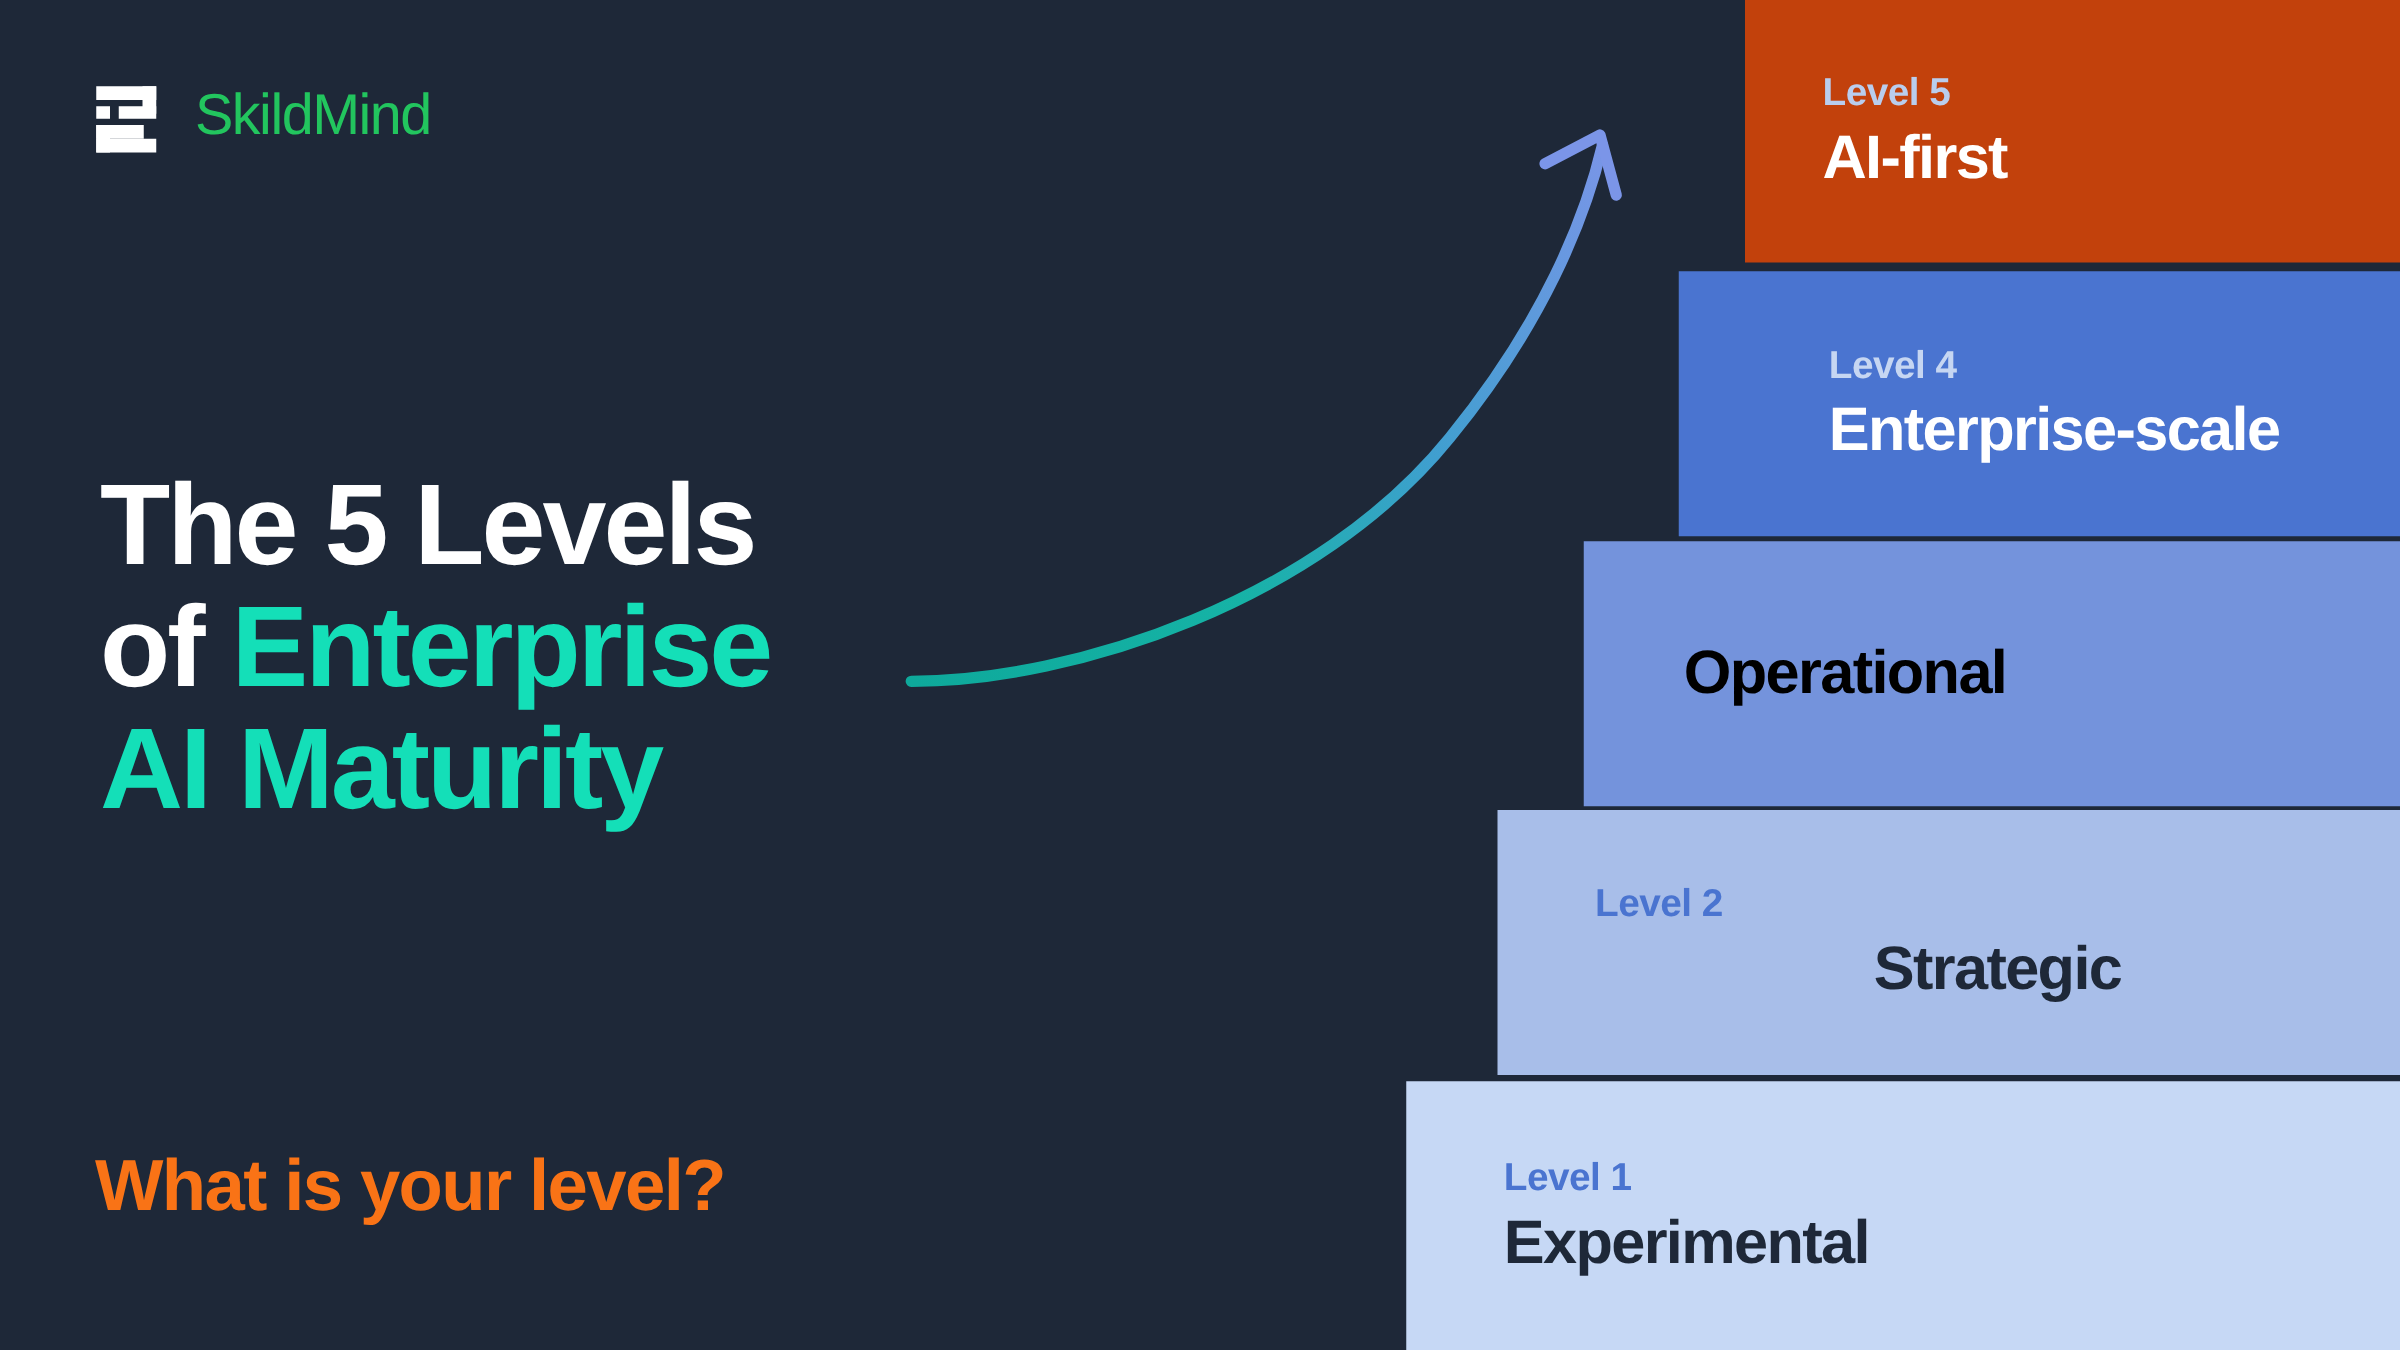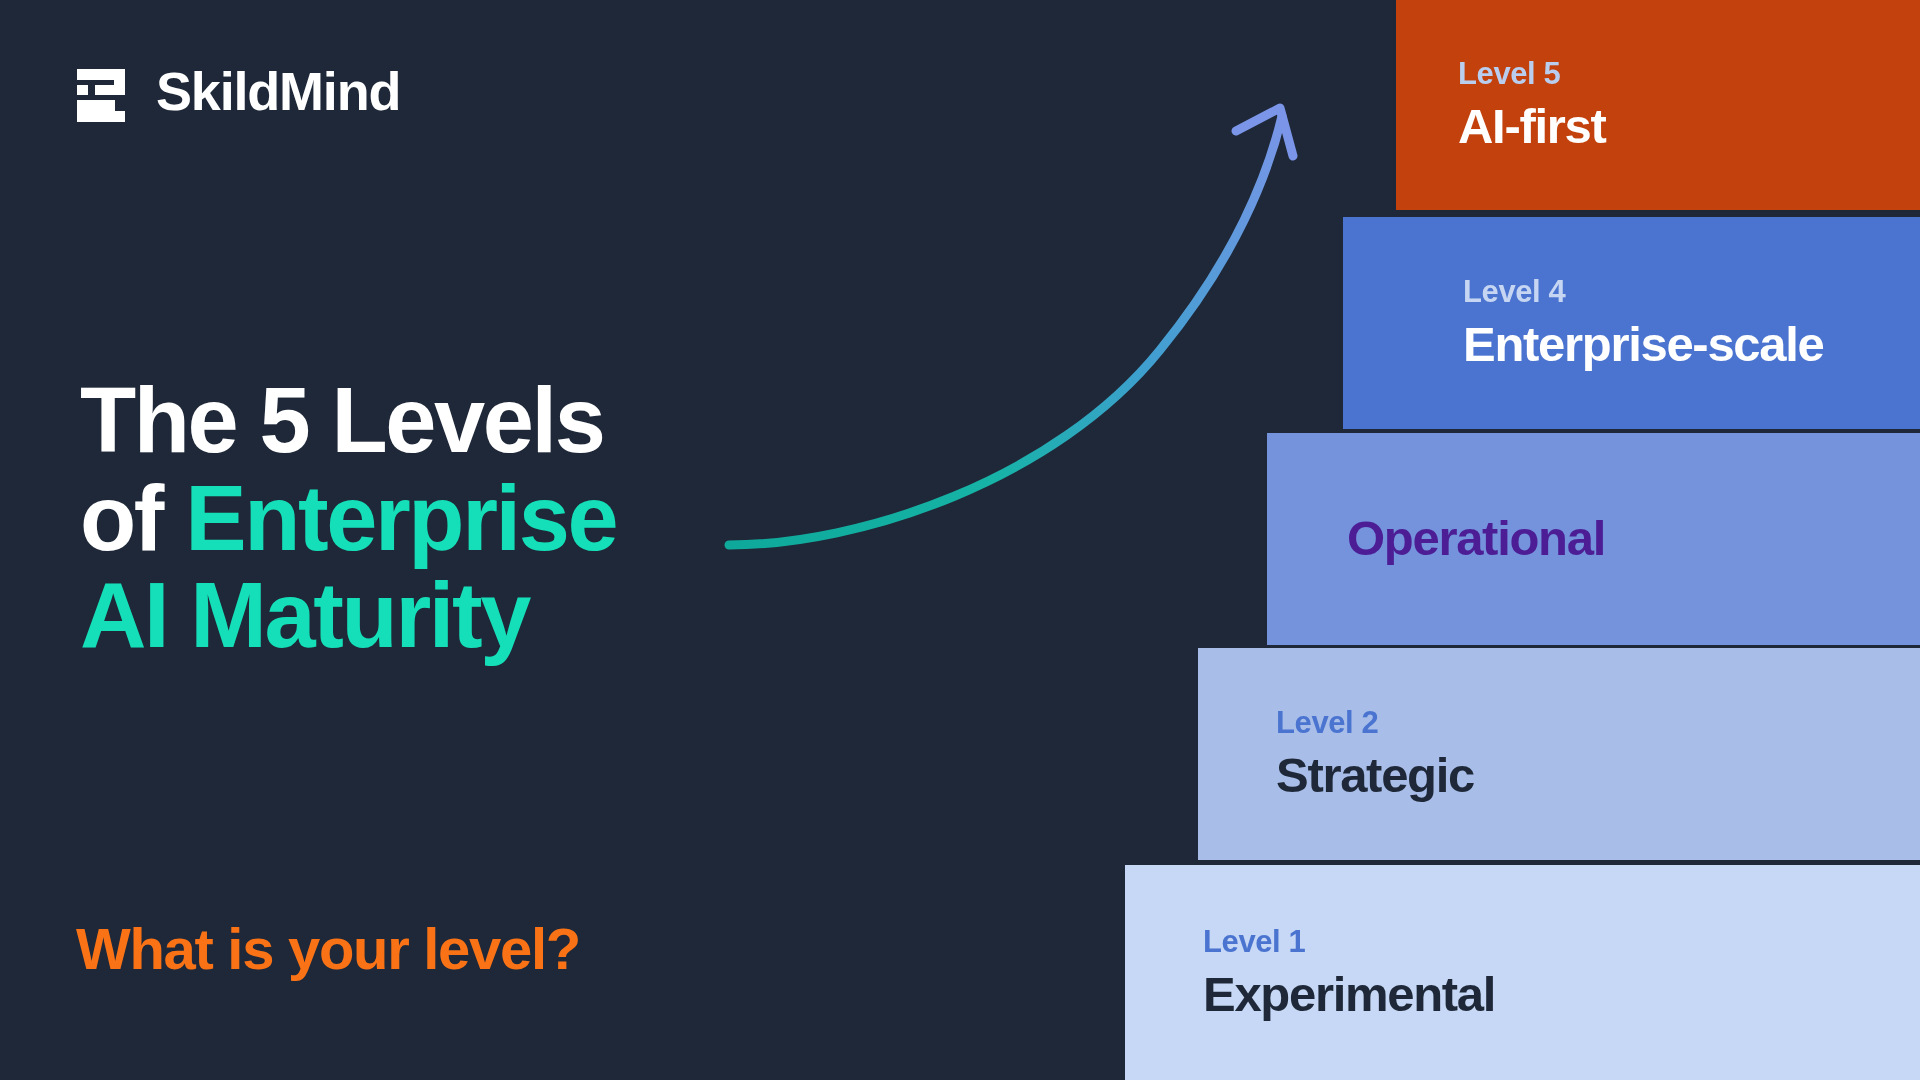--- a/index.html
+++ b/index.html
@@ -16,23 +16,23 @@
     overflow:hidden;
   }
 
   
   #logo {
     position:absolute; left:68px; top:58px;
     display:flex; align-items:center; gap:22px;
   }
   #logo-mark { width:66px; height:66px; display:block; }
   #logo-word {
-    color:#ffffff;
-    font-size:54px;
-    font-weight:700;
+    color:#22c55e;
+    font-size:46px;
+    font-weight:400;
     letter-spacing:-1.2px;
     line-height:1;
     white-space:nowrap;
   }
 
   
   #headline {
     position:absolute; left:80px; top:372px;
     font-size:92px;
     font-weight:700;
@@ -124,24 +124,24 @@
     <path d="M 1236 131 L 1280 108 L 1293 156" fill="none" stroke="#7b95e8" stroke-width="9" stroke-linecap="round" stroke-linejoin="round"></path>
   </svg>
 
   <div id="steps">
       <div class="step" style="left: 1125px; top: 865px; width: 923px; height: 215px; background: rgb(198, 216, 245); padding-left: 78px;">
         <div class="step-level" style="color: rgb(74, 116, 208);">Level 1</div>
         <div class="step-name" style="color: rgb(30, 40, 56);">Experimental</div>
       </div>
       <div class="step" style="left: 1198px; top: 648px; width: 722px; height: 212px; background: rgb(168, 190, 233); padding-left: 78px;">
         <div class="step-level" style="color: rgb(74, 116, 208);">Level 2</div>
-        <div class="step-name" style="color: rgb(30, 40, 56);">Strategic</div>
+        <div class="step-name" style="color: rgb(30, 40, 56); text-align: center;">Strategic</div>
       </div>
       <div class="step" style="left: 1267px; top: 433px; width: 653px; height: 212px; background: rgb(116, 147, 220); padding-left: 80px;">
-        <div class="step-name" style="color: #4c1d95;">Operational</div>
+        <div class="step-name" style="color: #000000;">Operational</div>
       </div>
       <div class="step" style="left: 1343px; top: 217px; width: 577px; height: 212px; background: rgb(74, 116, 208); padding-left: 120px;">
         <div class="step-level" style="color: rgb(198, 214, 242);">Level 4</div>
         <div class="step-name" style="color: rgb(255, 255, 255);">Enterprise-scale</div>
       </div>
       <div class="step" style="left: 1396px; top: 0px; width: 556px; height: 210px; background: #c2410c; padding-left: 62px;">
         <div class="step-level" style="color: rgb(185, 205, 238);">Level 5</div>
         <div class="step-name" style="color: rgb(255, 255, 255);">AI-first</div>
       </div>
     </div>

